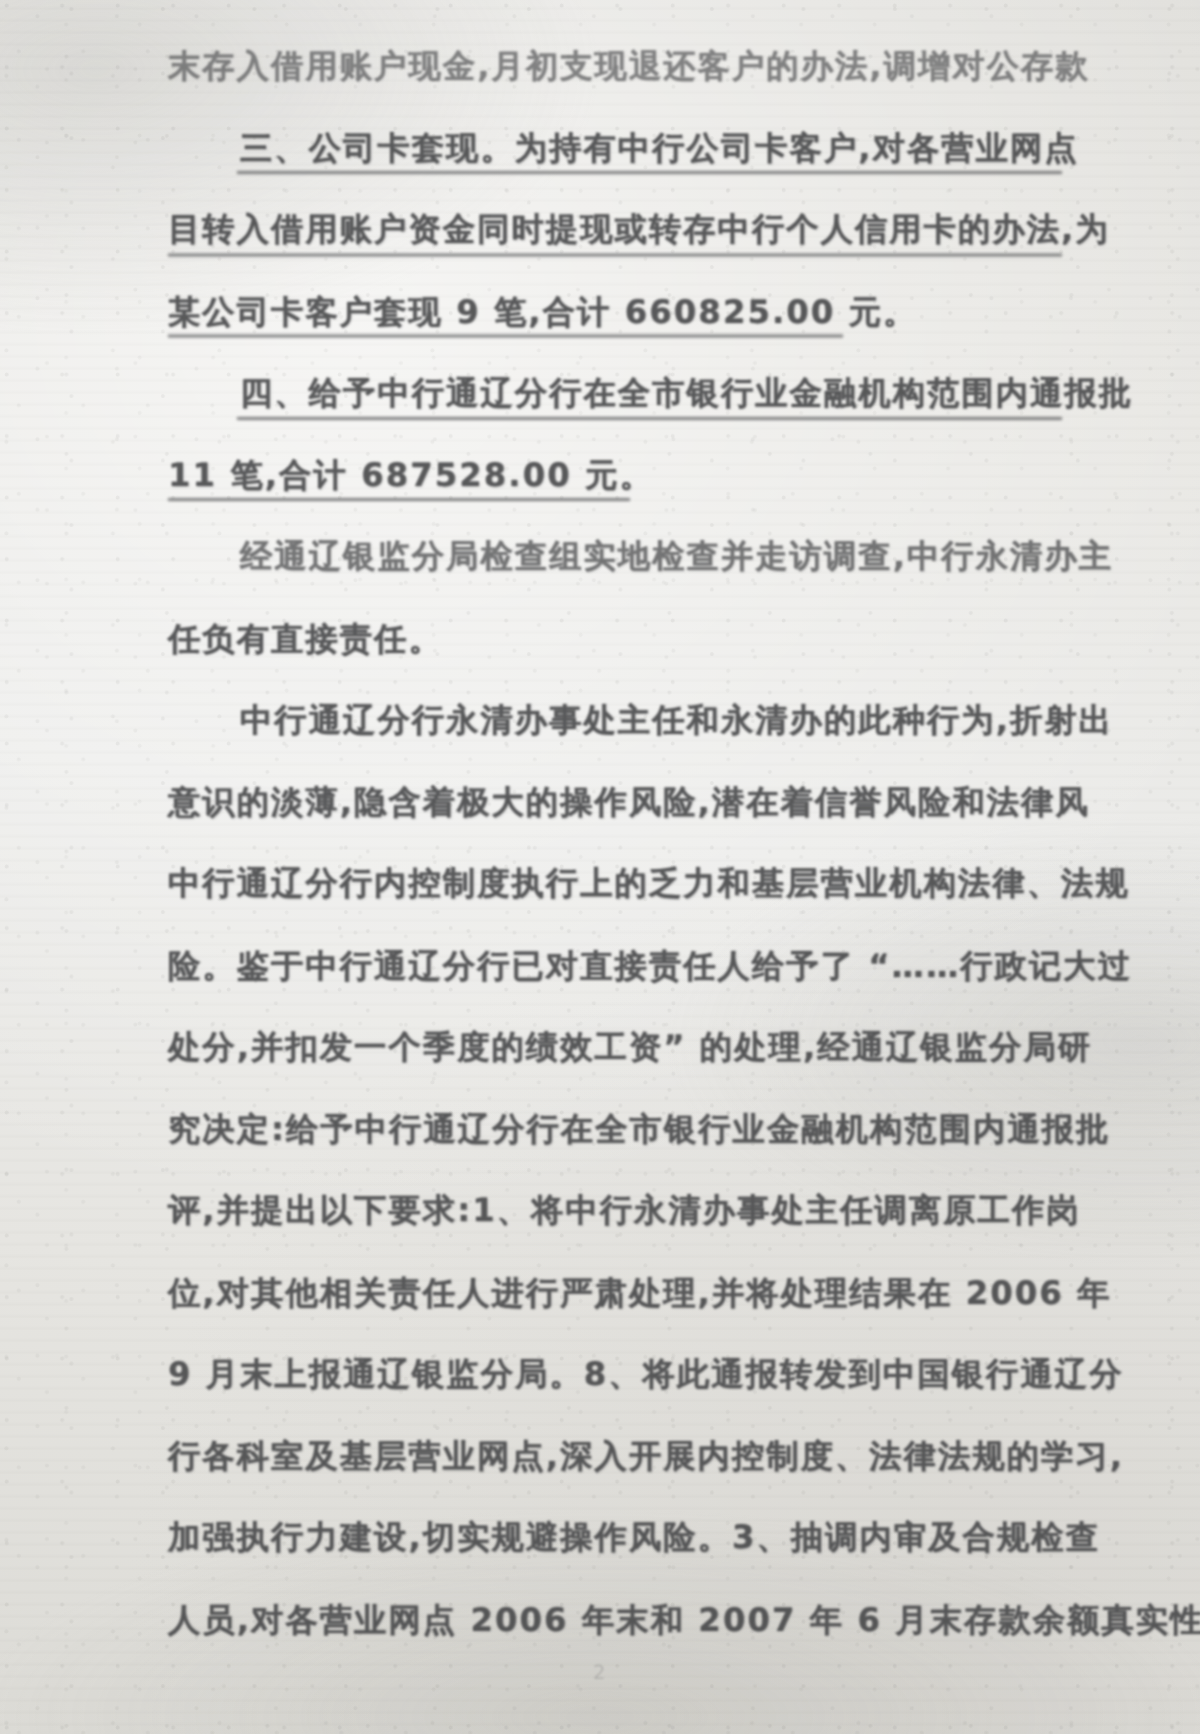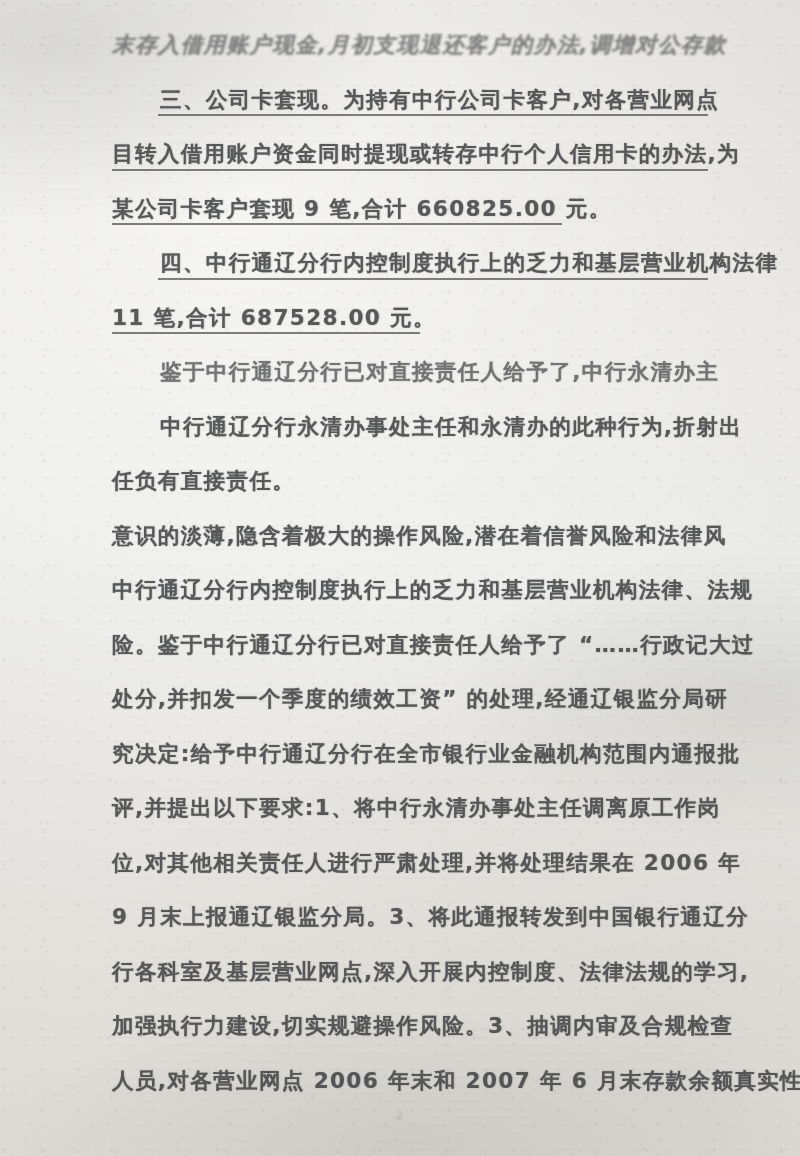--- a/index.html
+++ b/index.html
@@ -92,21 +92,21 @@
     
     filter: blur(0.62px) contrast(0.80) brightness(1.06);
     text-shadow:
       0 0 1.2px rgba(70,70,72,.55),
       0.6px 0.4px 1.4px rgba(120,120,122,.40);
     opacity: .88;
   }
 
   
   .faded-1 { opacity: .76; filter: blur(0.75px) contrast(0.72) brightness(1.10); }
-  .faded-2 { opacity: .70; filter: blur(0.85px) contrast(0.66) brightness(1.13); font-style: italic; }
+  .faded-2 { opacity: .70; filter: blur(0.85px) contrast(0.66) brightness(1.13); }
 
   .indent { padding-left: 48px; }
 
   
   .underlined::after {
     content: "";
     position: absolute;
     left: 0;
     right: 4px;
     bottom: 11px;
@@ -141,33 +141,33 @@
 
   <div id="paper-grain"></div>
   <div id="scan-banding"></div>
   <div id="scan-smudge"></div>
 
   <div id="doc-body">
       <div class="doc-line faded-2">末存入借用账户现金,月初支现退还客户的办法,调增对公存款</div>
       <div class="doc-line indent underlined">三、公司卡套现。为持有中行公司卡客户,对各营业网点</div>
       <div class="doc-line underlined">目转入借用账户资金同时提现或转存中行个人信用卡的办法,为</div>
       <div class="doc-line underlined ul-mid">某公司卡客户套现 9 笔,合计 660825.00 元。</div>
-      <div class="doc-line indent underlined">四、中行通辽分行内控制度执行上的乏力和基层营业机构法律</div>
+      <div class="doc-line indent underlined">四、给予中行通辽分行在全市银行业金融机构范围内通报批</div>
       <div class="doc-line underlined ul-short">11 笔,合计 687528.00 元。</div>
-      <div class="doc-line indent faded-1">鉴于中行通辽分行已对直接责任人给予了,中行永清办主</div>
+      <div class="doc-line indent faded-1">经通辽银监分局检查组实地检查并走访调查,中行永清办主</div>
+      <div class="doc-line">任负有直接责任。</div>
       <div class="doc-line indent">中行通辽分行永清办事处主任和永清办的此种行为,折射出</div>
-      <div class="doc-line">任负有直接责任。</div>
       <div class="doc-line">意识的淡薄,隐含着极大的操作风险,潜在着信誉风险和法律风</div>
       <div class="doc-line">中行通辽分行内控制度执行上的乏力和基层营业机构法律、法规</div>
       <div class="doc-line">险。鉴于中行通辽分行已对直接责任人给予了 “……行政记大过</div>
       <div class="doc-line">处分,并扣发一个季度的绩效工资” 的处理,经通辽银监分局研</div>
       <div class="doc-line">究决定:给予中行通辽分行在全市银行业金融机构范围内通报批</div>
       <div class="doc-line">评,并提出以下要求:1、将中行永清办事处主任调离原工作岗</div>
       <div class="doc-line">位,对其他相关责任人进行严肃处理,并将处理结果在 2006 年</div>
-      <div class="doc-line">9 月末上报通辽银监分局。3、将此通报转发到中国银行通辽分</div>
+      <div class="doc-line">9 月末上报通辽银监分局。8、将此通报转发到中国银行通辽分</div>
       <div class="doc-line">行各科室及基层营业网点,深入开展内控制度、法律法规的学习,</div>
       <div class="doc-line">加强执行力建设,切实规避操作风险。3、抽调内审及合规检查</div>
       <div class="doc-line">人员,对各营业网点 2006 年末和 2007 年 6 月末存款余额真实性</div>
     </div>
 
   <div id="page-marker">2</div>
 
 </div>
 
 </body></html>

